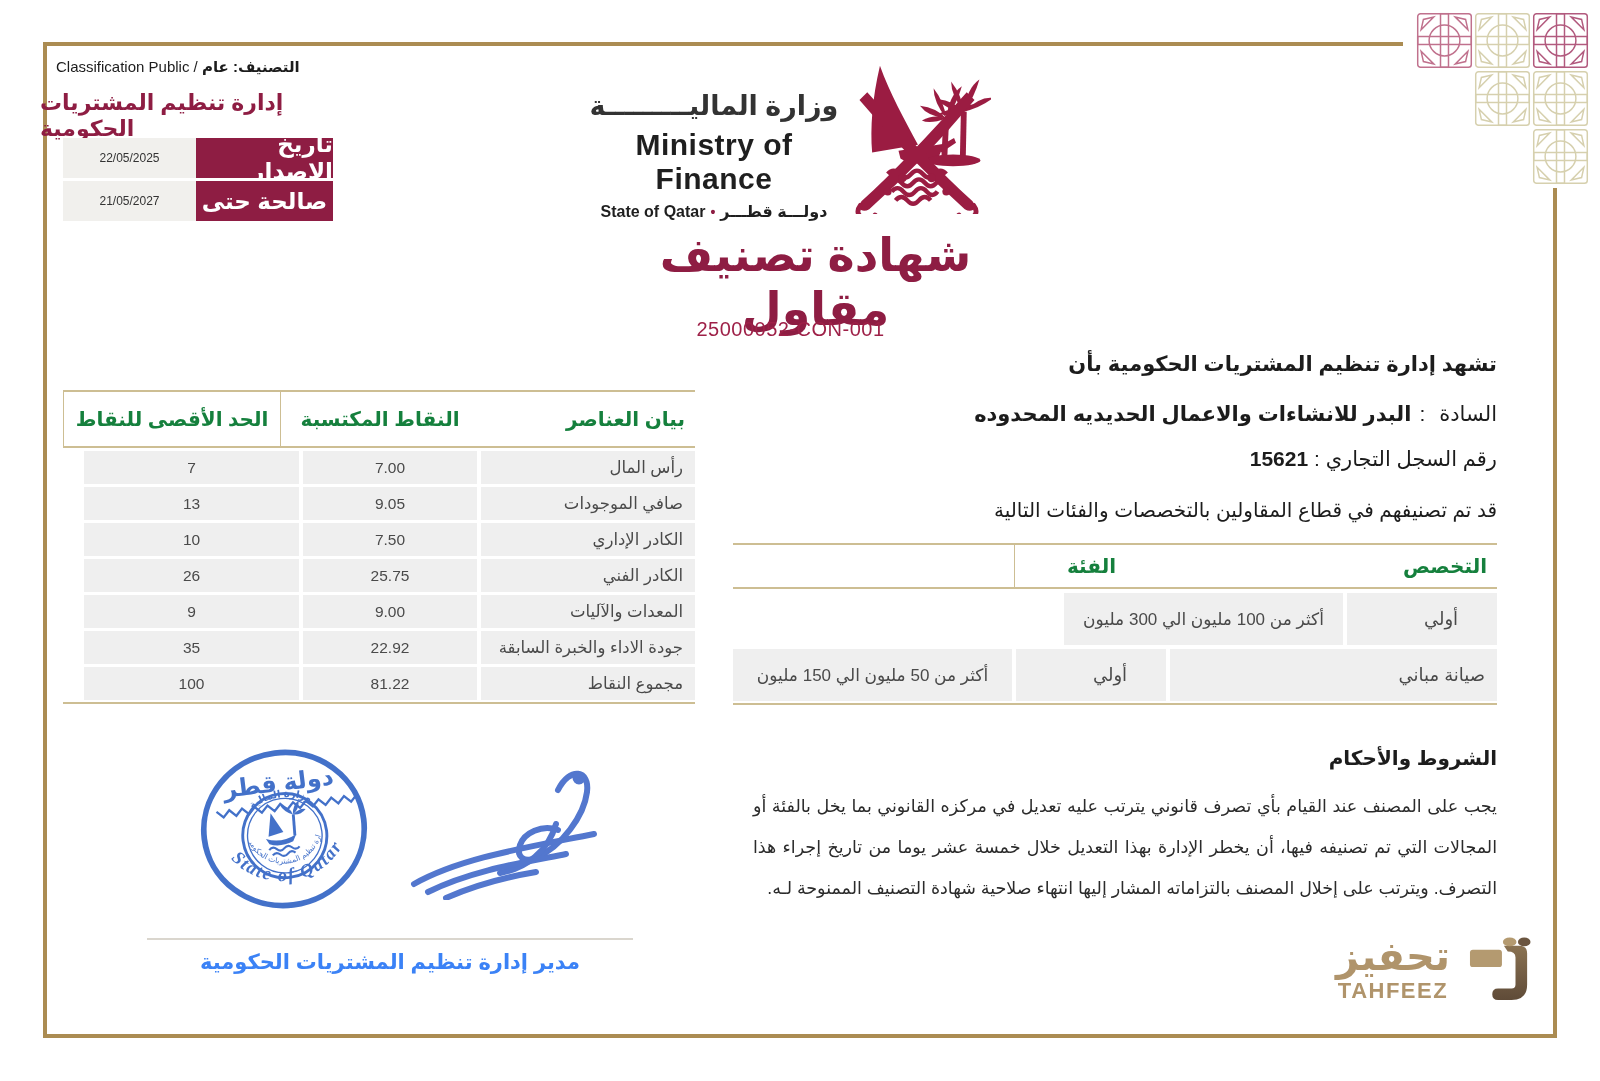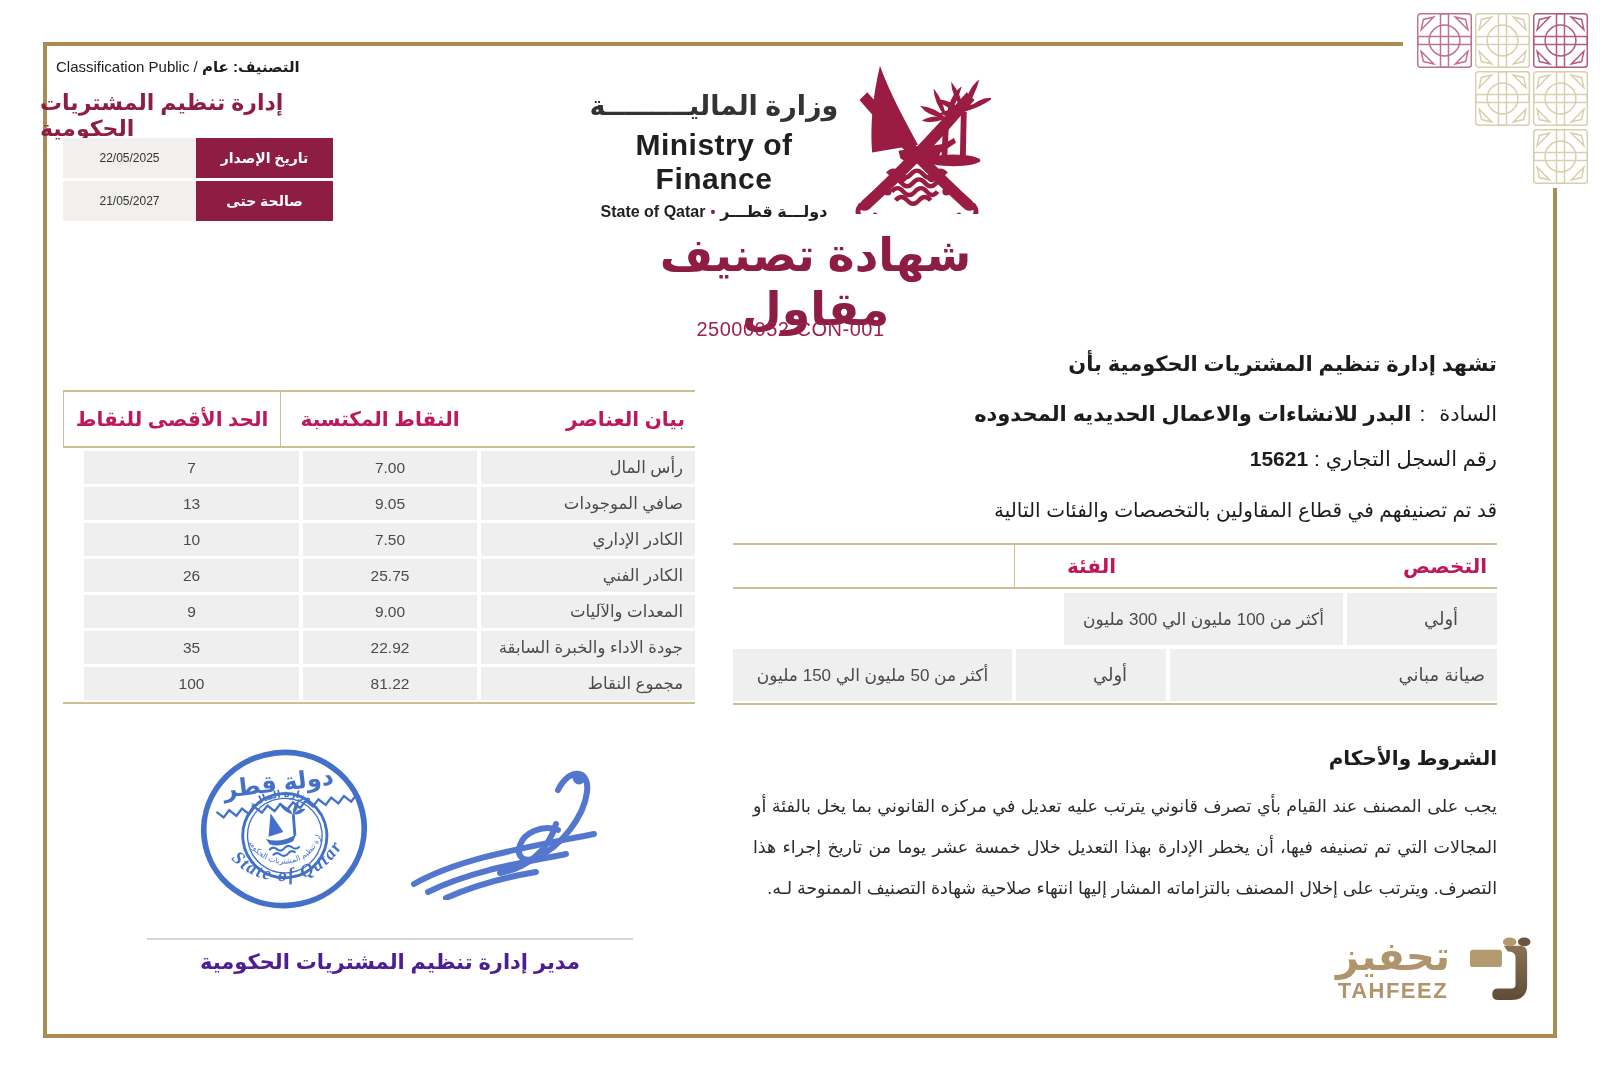--- a/index.html
+++ b/index.html
@@ -13,21 +13,21 @@
 
   
   .classification { left:56px; top:58px; width:276px; direction:rtl; text-align:left;
     font-size:15px; color:#1c1c1c; white-space:nowrap; }
   .classification .ar { font-weight:bold; }
   .dept-title { left:40px; top:90px; width:292px; direction:rtl; text-align:left;
     font-size:22px; font-weight:bold; color:#8E1D43; }
   .dates-table { left:63px; top:138px; width:270px; }
   .dates-table .drow { display:flex; direction:rtl; height:40px; margin-bottom:3px; }
   .dates-table .dlabel { width:137px; background:#8E1D43; color:#fff; display:flex;
-    align-items:center; justify-content:center; font-weight:bold; font-size:14px; }
+    align-items:center; justify-content:center; font-weight:bold; font-size:23px; }
   .dates-table .dvalue { width:133px; background:#F1F0ED; color:#333; display:flex;
     align-items:center; justify-content:center; font-size:12px; }
 
   
   .logo-text { left:588px; top:90px; width:252px; text-align:center; }
   .logo-ar { font-size:27px; font-weight:bold; color:#333; direction:rtl; }
   .logo-en { font-size:30px; font-weight:bold; color:#1f1f1f; margin-top:6px; letter-spacing:.5px; }
   .logo-state { font-size:16px; color:#1f1f1f; margin-top:6px; font-weight:bold; }
   .logo-state .dot { color:#8E1D43; margin:0 5px; font-size:14px; }
   .emblem { left:843px; top:58px; }
@@ -46,21 +46,21 @@
   .messrs .company { font-weight:bold; }
   .cr { top:447px; font-size:21px; }
   .cr .crnum { font-weight:bold; }
   .classified { top:498px; font-size:20px; }
 
   
   .tbl { position:absolute; border-bottom:2px solid #CDBE93; padding-bottom:2px; }
   .tbl-header { display:flex; direction:rtl; border-top:2px solid #CDBE93;
     border-bottom:2px solid #CDBE93; box-sizing:border-box; }
   .hcell { display:flex; align-items:center; justify-content:center;
-    color:#be185d; font-weight:bold; font-size:20px; box-sizing:border-box; }
+    color:#15803d; font-weight:bold; font-size:20px; box-sizing:border-box; }
   .hcell.sep { border-left:1px solid #CDBE93; }
   .hcell.start { justify-content:flex-start; padding-right:10px; }
   .trow { display:flex; direction:rtl; column-gap:4px; margin-top:4px; }
   .tcell { background:#EFEFEF; display:flex; align-items:center; justify-content:center;
     color:#4a4a4a; box-sizing:border-box; }
   .tcell.start { justify-content:flex-start; padding-right:12px; }
 
   
   .spec-table { left:733px; top:543px; width:764px; }
   .spec-table .tbl-header { height:46px; }
@@ -82,21 +82,21 @@
   .points-table .trow:first-child { margin-top:4px; }
   .points-table .c-item { width:214px; font-size:16.5px; }
   .points-table .c-earn { width:174px; font-size:15.5px; }
   .points-table .c-max  { width:215px; font-size:15.5px; }
 
   
   .stamp { left:198px; top:746px; }
   .signature { left:398px; top:758px; }
   .sign-line { left:147px; top:938px; width:486px; height:2px; background:#DAD6CE; }
   .signatory { left:147px; top:950px; width:486px; text-align:center; direction:rtl;
-    font-size:21px; font-weight:bold; color:#4c1d95; }
+    font-size:21px; font-weight:bold; color:#3b82f6; }
 
   
   .terms-heading { top:746px; font-size:20px; font-weight:bold; }
   .terms-body { position:absolute; right:103px; top:786px; width:744px; direction:rtl;
     text-align:justify; font-size:17.5px; line-height:41px; color:#2b2b2b; }
 
   
   .tahfeez { left:1325px; top:936px; display:flex; align-items:flex-start; gap:8px; }
   .tahfeez-txt { width:136px; text-align:center; }
   .tahfeez-ar { font-size:40px; font-weight:bold; color:#B0946B; direction:rtl; line-height:40px; }

